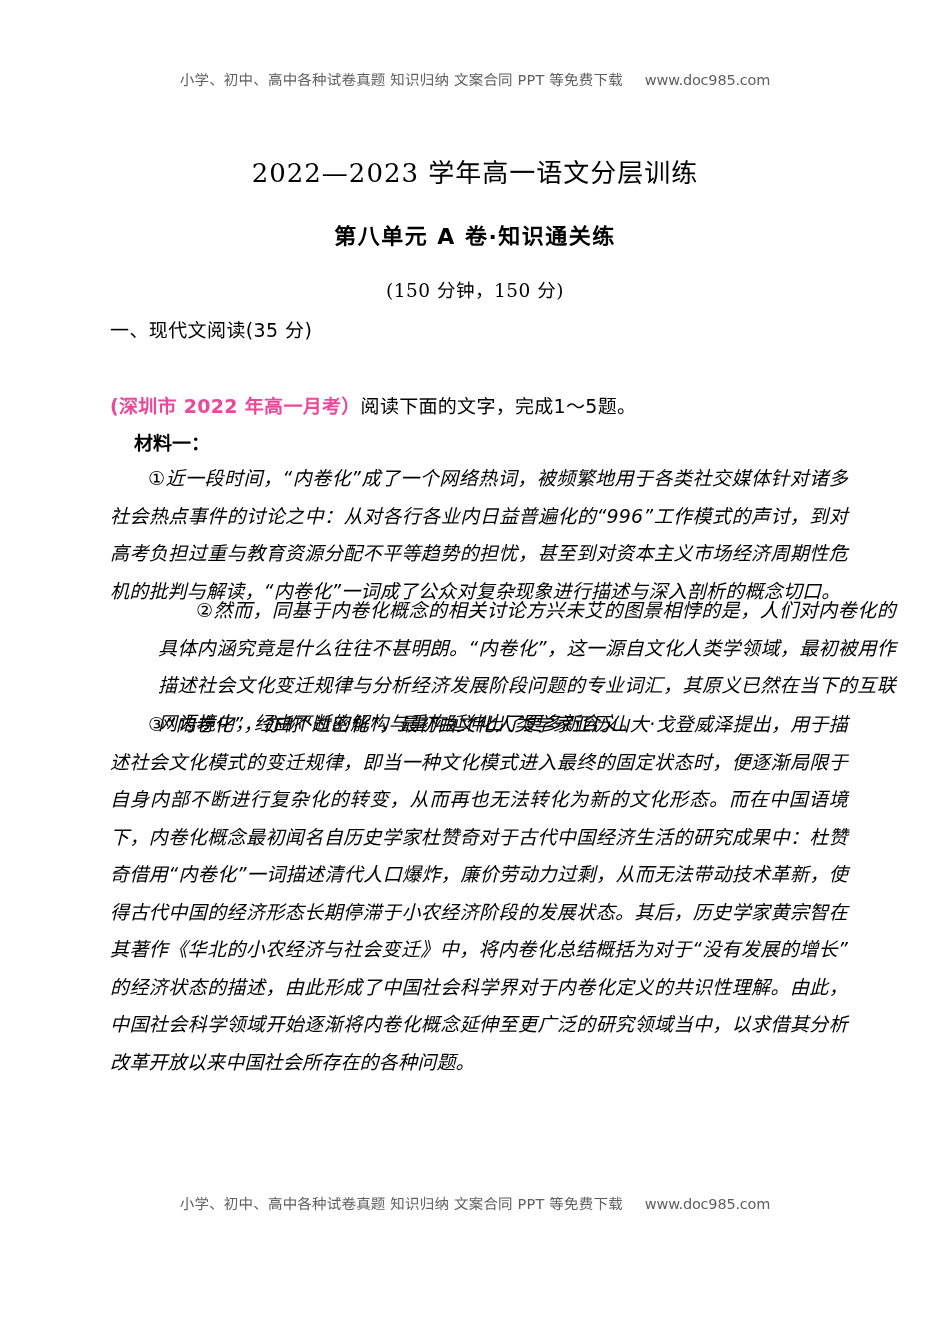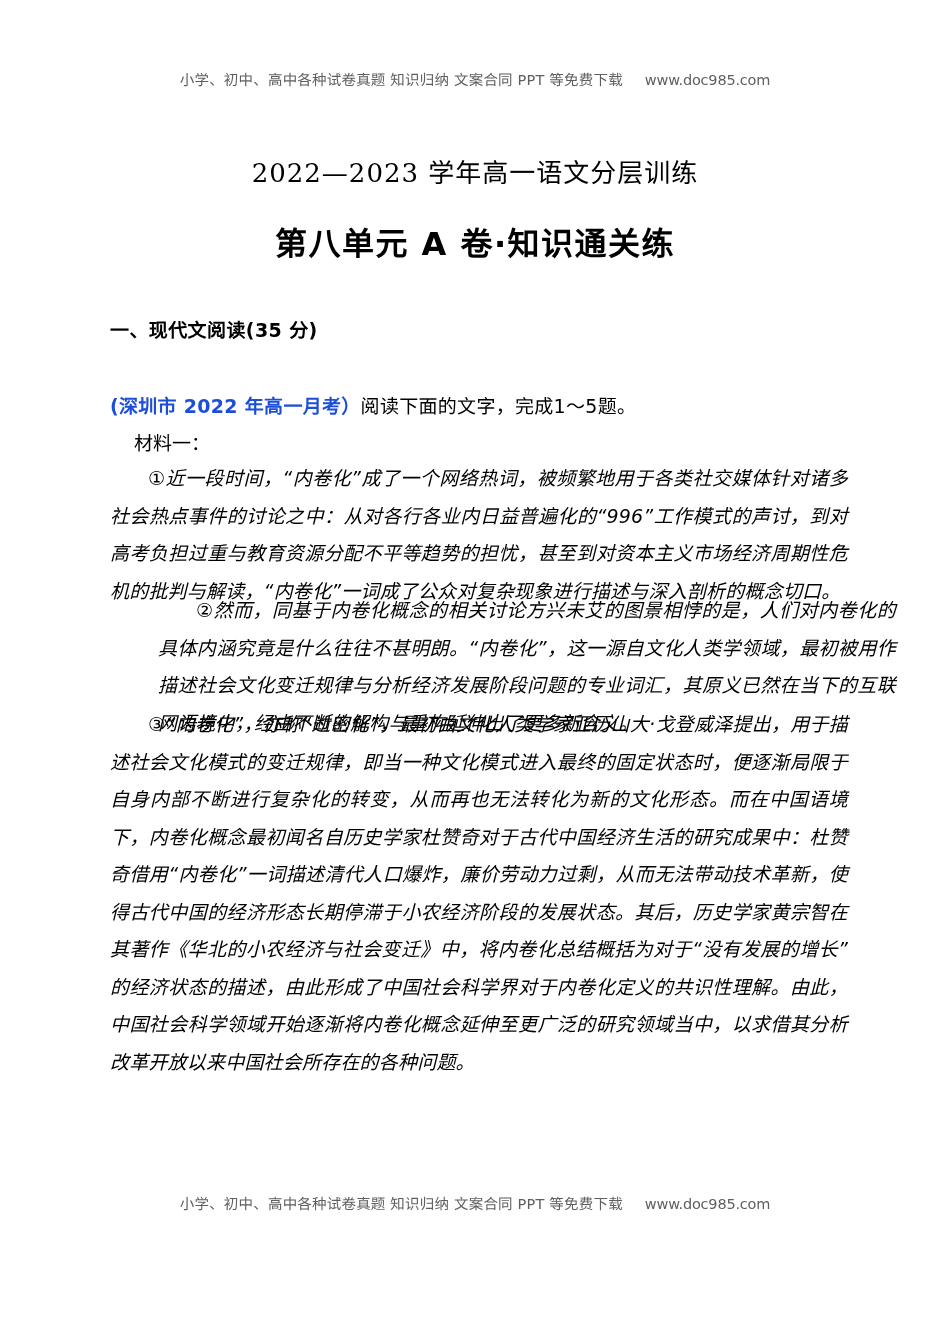--- a/index.html
+++ b/index.html
@@ -50,21 +50,21 @@
   }
   .title-main {
     top: 152px;
     font-size: 26px;
     font-family: "DejaVu Serif", "Liberation Serif", serif;
     font-weight: 400;
     letter-spacing: 1px;
   }
   .title-sub {
     top: 218px;
-    font-size: 32px;
+    font-size: 22px;
     font-weight: 700;
     letter-spacing: 1.5px;
   }
   .title-score {
     top: 276px;
     font-size: 18.5px;
     font-family: "DejaVu Serif", "Liberation Serif", serif;
     letter-spacing: 0.5px;
   }
 
@@ -73,44 +73,45 @@
     position: absolute;
     left: 110px;
     width: 738px;
     font-size: 19px;
     line-height: 37.5px;
     text-align: justify;
     text-justify: inter-ideograph;
     word-break: break-all;
   }
 
-  .heading-1   { top: 312px;  font-weight: 700; letter-spacing: 0.4px; }
+  .heading-1   { top: 312px;  font-weight: 400; letter-spacing: 0.4px; }
   .heading-2   { top: 352px;  letter-spacing: 0.3px; }
   .prompt-line { top: 388px;  letter-spacing: 0.3px; }
-  .material-label { top: 425px; left: 134px; font-weight: 400; }
+  .material-label { top: 425px; left: 134px; font-weight: 700; }
 
   .para { letter-spacing: 0.2px; font-style: italic; }
   .para-1 { top: 460px; }
   .para-2 { top: 592px; margin-left: 48px; }
   .para-3 { top: 706px; }
   .para-4 { top: 1053px; }
 
-  .red { color: #1d4ed8; font-weight: 700; }
+  .red { color: #ec4899; font-weight: 700; }
 </style>
 </head>
 <body>
 
 <div class="page">
 
   <div class="watermark watermark-header">
     <span>小学、初中、高中各种试卷真题 知识归纳 文案合同 PPT 等免费下载</span><span class="wm-url">www.doc985.com</span>
   </div>
 
   <div class="doc-title title-main">2022—2023 学年高一语文分层训练</div>
   <div class="doc-title title-sub">第八单元 A 卷·知识通关练</div>
+  <div class="doc-title title-score">(150 分钟，150 分)</div>
 
   <div class="body-block heading-1">一、现代文阅读(35 分)</div>
 
   <div class="body-block prompt-line"><span class="red">(深圳市 2022 年高一月考）</span><span>阅读下面的文字，完成1～5题。</span></div>
 
   <div class="body-block material-label">材料一：</div>
 
   <div class="body-block para para-1" style="text-indent: 2em;">①近一段时间，“内卷化”成了一个网络热词，被频繁地用于各类社交媒体针对诸多社会热点事件的讨论之中：从对各行各业内日益普遍化的“996”工作模式的声讨，到对高考负担过重与教育资源分配不平等趋势的担忧，甚至到对资本主义市场经济周期性危机的批判与解读，“内卷化”一词成了公众对复杂现象进行描述与深入剖析的概念切口。</div>
   <div class="body-block para para-2" style="text-indent: 2em;">②然而，同基于内卷化概念的相关讨论方兴未艾的图景相悖的是，人们对内卷化的具体内涵究竟是什么往往不甚明朗。“内卷化”，这一源自文化人类学领域，最初被用作描述社会文化变迁规律与分析经济发展阶段问题的专业词汇，其原义已然在当下的互联网语境中，经由不断的解构与重构延伸出了更多新含义。</div>
   <div class="body-block para para-3" style="text-indent: 2em;">③“内卷化”，亦称“过密化”，最初由文化人类学家亚历山大·戈登威泽提出，用于描述社会文化模式的变迁规律，即当一种文化模式进入最终的固定状态时，便逐渐局限于自身内部不断进行复杂化的转变，从而再也无法转化为新的文化形态。而在中国语境下，内卷化概念最初闻名自历史学家杜赞奇对于古代中国经济生活的研究成果中：杜赞奇借用“内卷化”一词描述清代人口爆炸，廉价劳动力过剩，从而无法带动技术革新，使得古代中国的经济形态长期停滞于小农经济阶段的发展状态。其后，历史学家黄宗智在其著作《华北的小农经济与社会变迁》中，将内卷化总结概括为对于“没有发展的增长”的经济状态的描述，由此形成了中国社会科学界对于内卷化定义的共识性理解。由此，中国社会科学领域开始逐渐将内卷化概念延伸至更广泛的研究领域当中，以求借其分析改革开放以来中国社会所存在的各种问题。</div>

